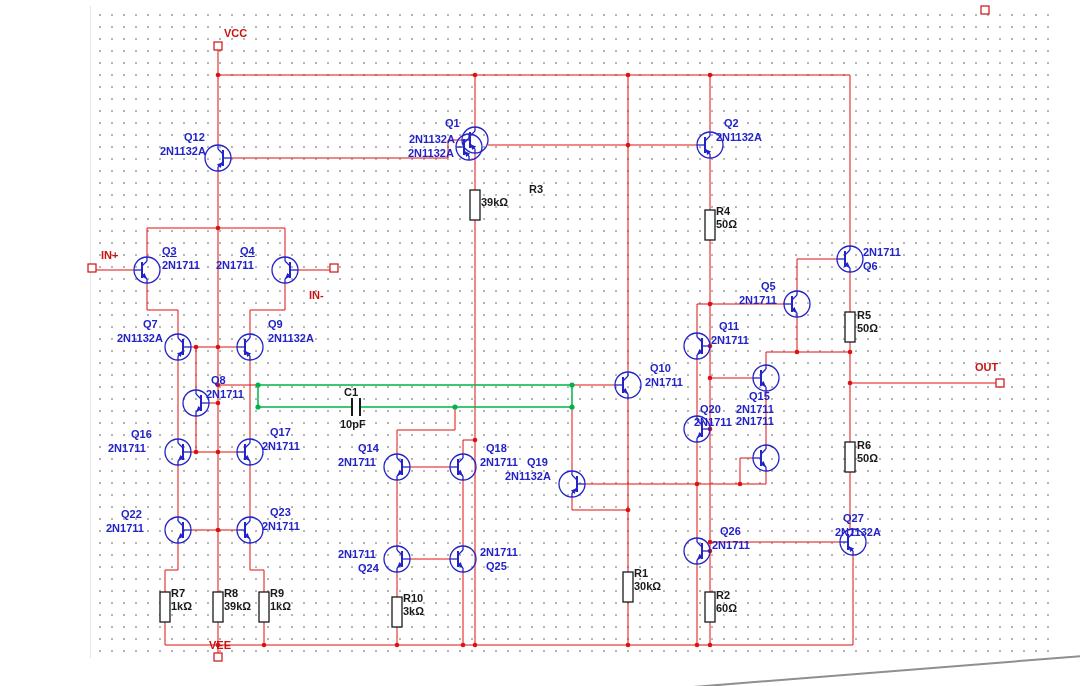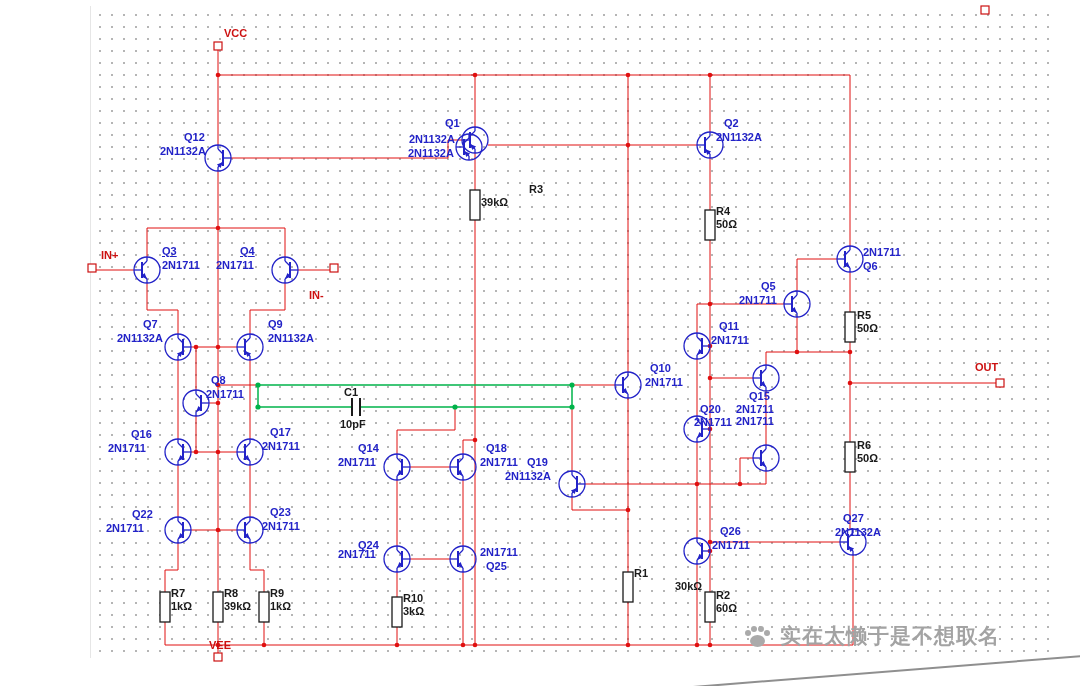--- a/index.html
+++ b/index.html
@@ -414,29 +414,29 @@
       <div class="lbl t-lbl" style="left: 143px; top: 318px;">Q7</div>
       <div class="lbl t-lbl" style="left: 117px; top: 332px;">2N1132A</div>
       <div class="lbl t-lbl" style="left: 268px; top: 318px;">Q9</div>
       <div class="lbl t-lbl" style="left: 268px; top: 332px;">2N1132A</div>
       <div class="lbl t-lbl" style="left: 211px; top: 374px;">Q8</div>
       <div class="lbl t-lbl" style="left: 206px; top: 388px;">2N1711</div>
       <div class="lbl t-lbl" style="left: 131px; top: 428px;">Q16</div>
       <div class="lbl t-lbl" style="left: 108px; top: 442px;">2N1711</div>
       <div class="lbl t-lbl" style="left: 270px; top: 426px;">Q17</div>
       <div class="lbl t-lbl" style="left: 262px; top: 440px;">2N1711</div>
-      <div class="lbl t-lbl" style="left: 132px; top: 508px;">Q22</div>
+      <div class="lbl t-lbl" style="left: 121px; top: 508px;">Q22</div>
       <div class="lbl t-lbl" style="left: 106px; top: 522px;">2N1711</div>
       <div class="lbl t-lbl" style="left: 270px; top: 506px;">Q23</div>
       <div class="lbl t-lbl" style="left: 262px; top: 520px;">2N1711</div>
       <div class="lbl t-lbl" style="left: 358px; top: 442px;">Q14</div>
       <div class="lbl t-lbl" style="left: 338px; top: 456px;">2N1711</div>
       <div class="lbl t-lbl" style="left: 486px; top: 442px;">Q18</div>
       <div class="lbl t-lbl" style="left: 480px; top: 456px;">2N1711</div>
-      <div class="lbl t-lbl" style="left: 358px; top: 539px;">Q24</div>
+      <div class="lbl t-lbl" style="left: 358px; top: 562px;">Q24</div>
       <div class="lbl t-lbl" style="left: 338px; top: 548px;">2N1711</div>
       <div class="lbl t-lbl" style="left: 486px; top: 532px; margin-top: 28px;">Q25</div>
       <div class="lbl t-lbl" style="left: 480px; top: 546px;">2N1711</div>
       <div class="lbl t-lbl" style="left: 527px; top: 456px;">Q19</div>
       <div class="lbl t-lbl" style="left: 505px; top: 470px;">2N1132A</div>
       <div class="lbl t-lbl" style="left: 624px; top: 362px; margin-left: 26px;">Q10</div>
       <div class="lbl t-lbl" style="left: 645px; top: 376px;">2N1711</div>
       <div class="lbl t-lbl" style="left: 719px; top: 320px;">Q11</div>
       <div class="lbl t-lbl" style="left: 711px; top: 334px;">2N1711</div>
       <div class="lbl t-lbl" style="left: 700px; top: 403px;">Q20</div>
@@ -453,44 +453,34 @@
       <div class="lbl t-lbl" style="left: 835px; top: 526px;">2N1132A</div>
       <div class="lbl r-lbl" style="left: 481px; top: 183px; margin-left: 48px;">R3</div>
       <div class="lbl r-lbl" style="left: 481px; top: 196px;">39kΩ</div>
       <div class="lbl r-lbl" style="left: 716px; top: 205px; text-align: center;">R4</div>
       <div class="lbl r-lbl" style="left: 716px; top: 218px;">50Ω</div>
       <div class="lbl r-lbl" style="left: 857px; top: 309px;">R5</div>
       <div class="lbl r-lbl" style="left: 857px; top: 322px;">50Ω</div>
       <div class="lbl r-lbl" style="left: 857px; top: 439px;">R6</div>
       <div class="lbl r-lbl" style="left: 857px; top: 452px;">50Ω</div>
       <div class="lbl r-lbl" style="left: 634px; top: 567px;">R1</div>
-      <div class="lbl r-lbl" style="left: 634px; top: 580px; padding-left: 41px;">30kΩ</div>
+      <div class="lbl r-lbl" style="left: 634px; top: 580px;">30kΩ</div>
       <div class="lbl r-lbl" style="left: 716px; top: 589px;">R2</div>
       <div class="lbl r-lbl" style="left: 716px; top: 602px;">60Ω</div>
       <div class="lbl r-lbl" style="left: 171px; top: 587px;">R7</div>
       <div class="lbl r-lbl" style="left: 171px; top: 600px;">1kΩ</div>
       <div class="lbl r-lbl" style="left: 224px; top: 587px;">R8</div>
       <div class="lbl r-lbl" style="left: 224px; top: 600px;">39kΩ</div>
       <div class="lbl r-lbl" style="left: 270px; top: 587px;">R9</div>
       <div class="lbl r-lbl" style="left: 270px; top: 600px;">1kΩ</div>
       <div class="lbl r-lbl" style="left: 403px; top: 592px;">R10</div>
       <div class="lbl r-lbl" style="left: 403px; top: 605px;">3kΩ</div>
       <div class="lbl r-lbl" style="left: 344px; top: 386px;">C1</div>
       <div class="lbl r-lbl" style="left: 340px; top: 418px;">10pF</div>
       <div class="lbl n-lbl" style="left: 224px; top: 27px;">VCC</div>
       <div class="lbl n-lbl" style="left: 209px; top: 639px;">VEE</div>
       <div class="lbl n-lbl" style="left: 101px; top: 249px;">IN+</div>
       <div class="lbl n-lbl" style="left: 309px; top: 249px; margin-top: 40px;">IN-</div>
       <div class="lbl n-lbl" style="left: 975px; top: 361px;">OUT</div>
       <div class="lbl t-lbl" style="left: 409px; top: 133px;">2N1132A</div>
       <div class="lbl t-lbl" style="left: 736px; top: 415px;">2N1711</div>
     </div>
-  <div class="watermark">
-    <svg width="34" height="28" viewBox="0 0 34 28">
-      <circle cx="8" cy="11" r="3" fill="#aaaaaa"></circle>
-      <circle cx="14" cy="7" r="3" fill="#aaaaaa"></circle>
-      <circle cx="21" cy="7" r="3" fill="#aaaaaa"></circle>
-      <circle cx="27" cy="11" r="3" fill="#aaaaaa"></circle>
-      <ellipse cx="17.5" cy="19" rx="7.5" ry="6" fill="#aaaaaa"></ellipse>
-    </svg>
-    <span>实在太懒于是不想取名</span>
-  </div>
 </div>
 
 </body></html>

